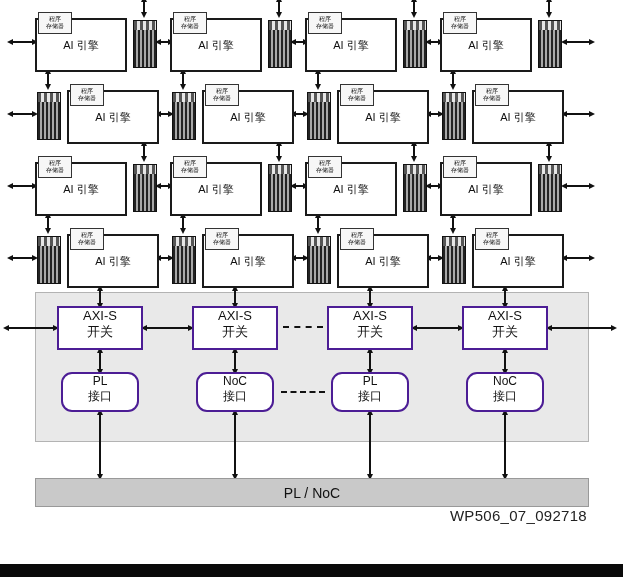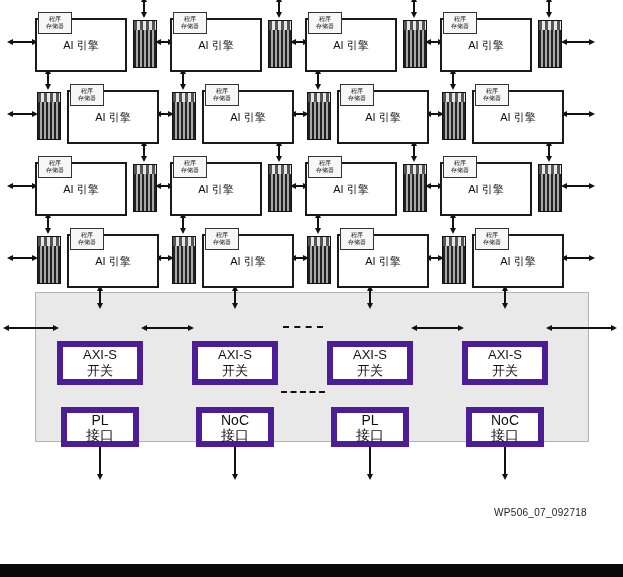--- a/index.html
+++ b/index.html
@@ -6,24 +6,24 @@
   .canvas{position:relative;width:623px;height:577px;background:#fff;overflow:hidden;
           font-family:"Liberation Sans",sans-serif;color:#111;}
   .abs{position:absolute;}
 
   
   .panel{left:35px;top:292px;width:552px;height:148px;background:#e9e9e9;border:1px solid #b3b3b3;z-index:1;}
   .bus{left:35px;top:478px;width:552px;height:27px;background:#c9c9c9;border:1px solid #999;
        display:flex;align-items:center;justify-content:center;font-size:14px;z-index:3;}
 
   
-  .bbox{position:absolute;box-sizing:border-box;background:#fff;border:6px solid #4c1d95;z-index:4;
-        display:flex;flex-direction:column;align-items:center;justify-content:space-between;text-align:center;margin-top:35px;}
+  .bbox{position:absolute;box-sizing:border-box;background:#fff;border:2px solid #4c1d95;z-index:4;
+        display:flex;flex-direction:column;align-items:center;justify-content:flex-start;text-align:center;}
   .sw{top:306px;width:86px;height:44px;font-size:13px;line-height:16px;}
-  .if{top:372px;width:78px;height:40px;font-size:14px;line-height:15px;}
+  .if{top:372px;width:78px;height:40px;font-size:12px;line-height:15px;border-radius:11px;}
 
   
   .tile{position:absolute;width:124px;height:62px;z-index:3;}
   .eng-box{position:absolute;top:6px;width:92px;height:54px;border:2px solid #1a1a1a;background:#fff;
            box-sizing:border-box;display:flex;align-items:center;justify-content:center;}
   .tile.a .eng-box{left:0;}
   .tile.b .eng-box{left:32px;}
   .eng-label{font-size:11px;}
   .pm-box{position:absolute;top:0;width:34px;height:22px;border:1px solid #333;background:#f7f7f7;z-index:2;
           box-sizing:border-box;display:flex;flex-direction:column;align-items:center;justify-content:center;
@@ -44,21 +44,21 @@
   .arrow-h::after{content:"";position:absolute;right:-5px;top:-2.5px;
       border-top:3.5px solid transparent;border-bottom:3.5px solid transparent;border-left:6px solid #111;}
   .arrow-v{position:absolute;width:2px;background:#111;z-index:2;}
   .arrow-v::before{content:"";position:absolute;top:-5px;left:-2.5px;
       border-left:3.5px solid transparent;border-right:3.5px solid transparent;border-bottom:6px solid #111;}
   .arrow-v::after{content:"";position:absolute;bottom:-5px;left:-2.5px;
       border-left:3.5px solid transparent;border-right:3.5px solid transparent;border-top:6px solid #111;}
   .dash-h{position:absolute;height:0;border-top:2px dashed #111;z-index:2;}
 
   
-  .watermark{top:507px;right:36px;font-size:10px;letter-spacing:.3px;color:#222;z-index:3;}
+  .watermark{top:507px;right:36px;font-size:15px;letter-spacing:.3px;color:#222;z-index:3;}
   .caption{left:35px;top:534px;width:552px;text-align:center;font-size:16px;font-weight:bold;color:#000;z-index:3;}
   .wechat{top:537px;right:6px;display:flex;align-items:center;gap:4px;font-size:12px;color:#333;z-index:4;}
   .blackbar{left:0;top:564px;width:623px;height:13px;background:#0a0a0a;z-index:5;}
 </style>
 </head>
 <body>
 
 <div class="canvas">
 
   <div class="abs panel"></div>
@@ -312,19 +312,22 @@
   <div class="arrow-v" style="left:99px;top:352px;height:18px"></div>
   <div class="arrow-v" style="left:234px;top:352px;height:18px"></div>
   <div class="arrow-v" style="left:369px;top:352px;height:18px"></div>
   <div class="arrow-v" style="left:504px;top:352px;height:18px"></div>
 
   <div class="arrow-v" style="left:99px;top:414px;height:61px"></div>
   <div class="arrow-v" style="left:234px;top:414px;height:61px"></div>
   <div class="arrow-v" style="left:369px;top:414px;height:61px"></div>
   <div class="arrow-v" style="left:504px;top:414px;height:61px"></div>
 
+  <div class="abs bus">
+    <span>PL / NoC</span>
+  </div>
 
   <div class="abs watermark">WP506_07_092718</div>
 
 
   <div class="abs blackbar"></div>
 
 </div>
 
 </body></html>

